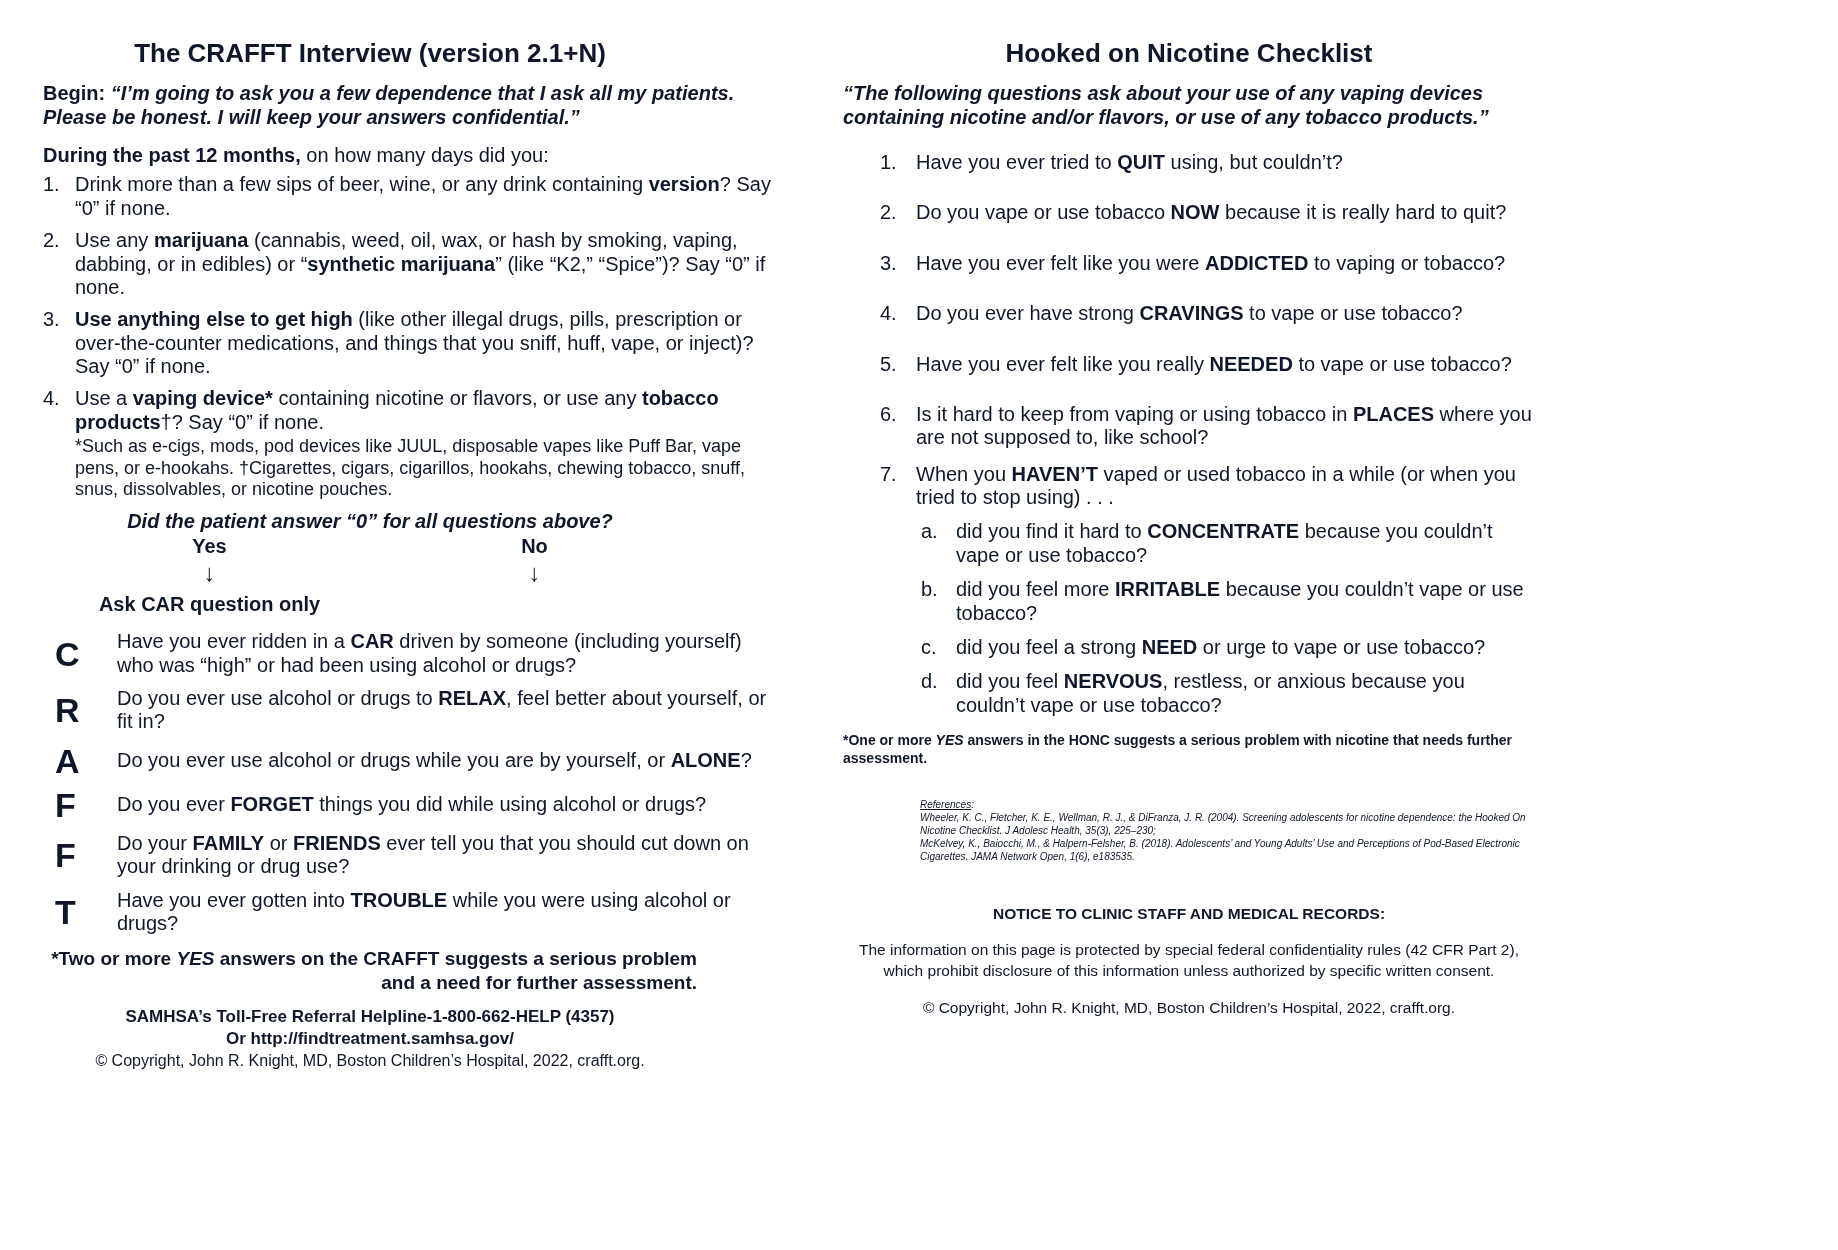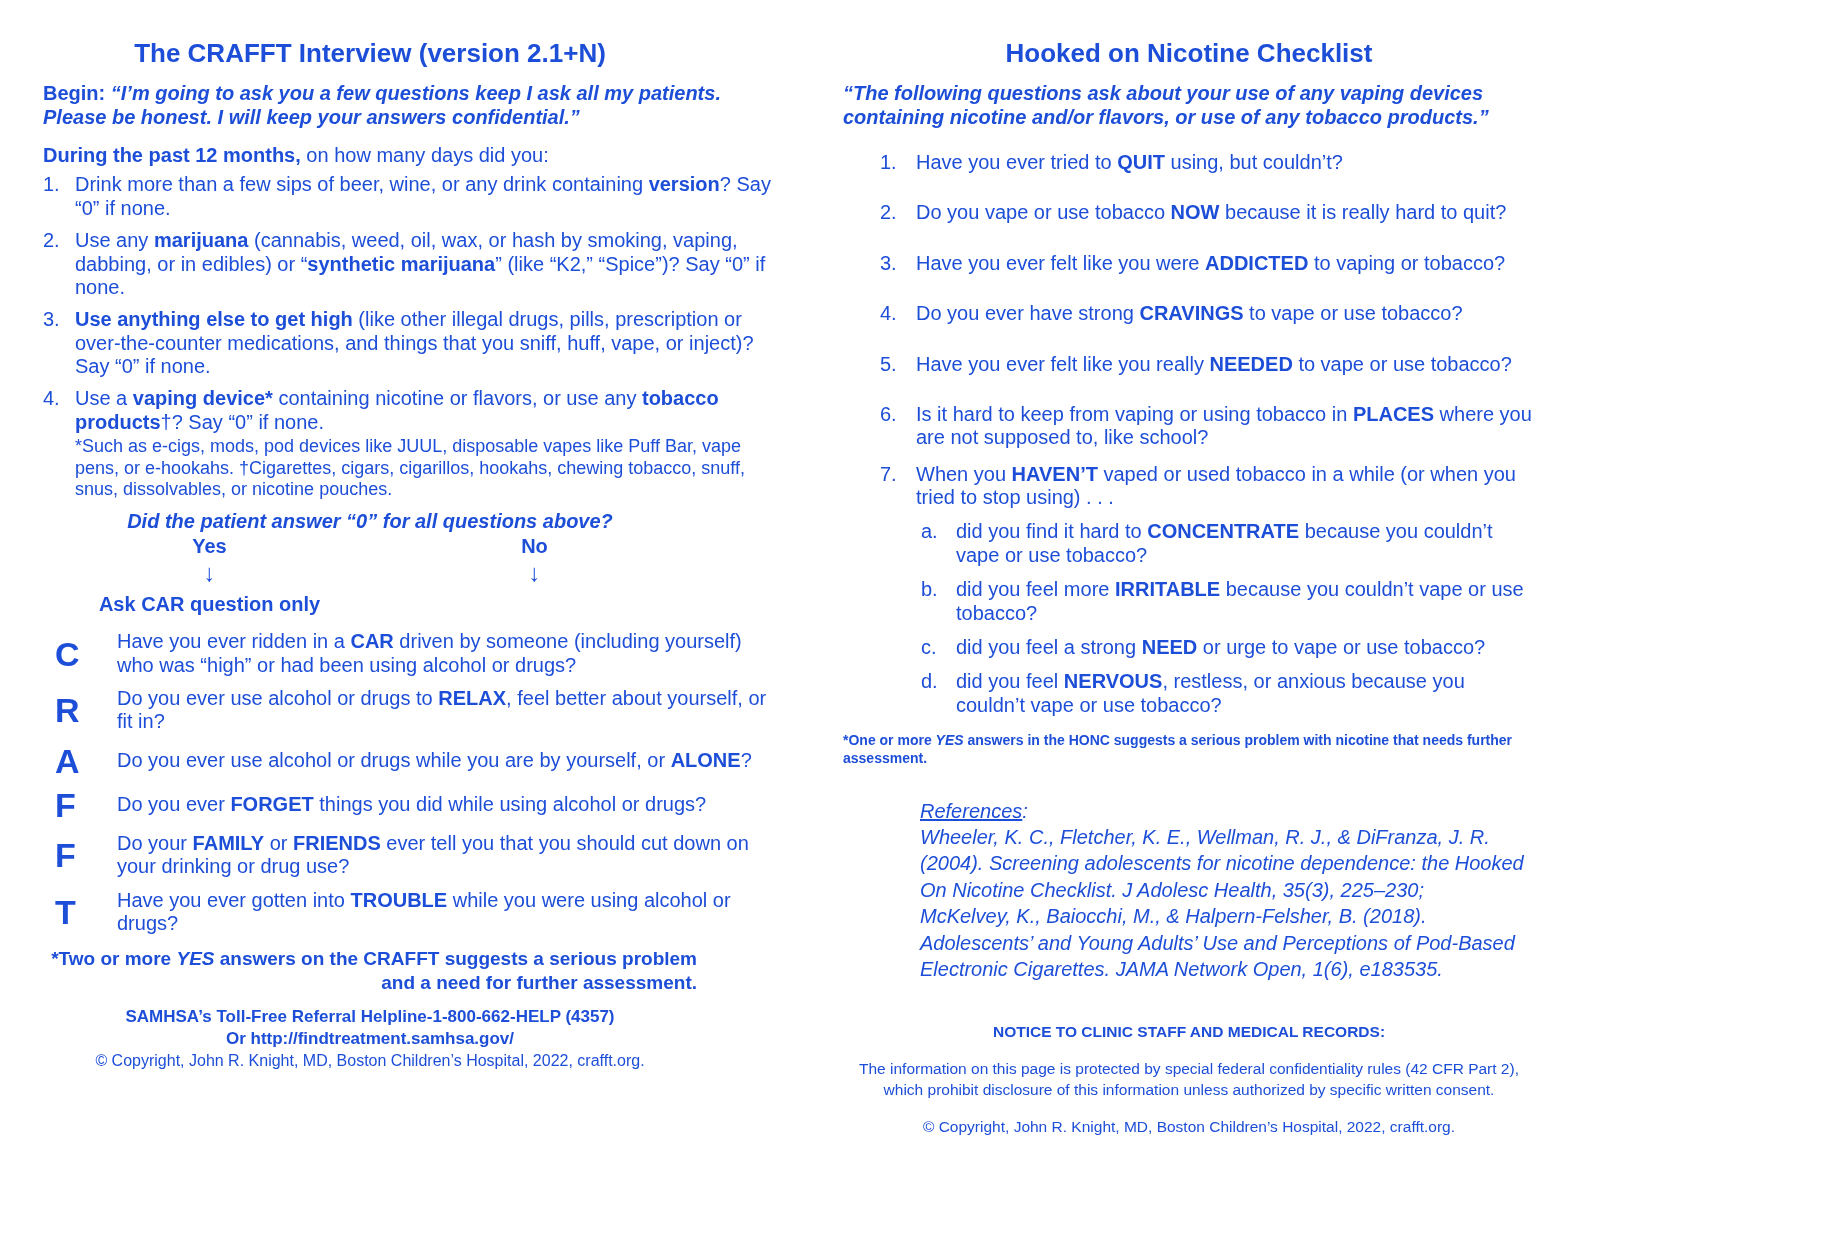--- a/index.html
+++ b/index.html
@@ -1,17 +1,17 @@
 <!DOCTYPE html>
 <html><head>
 <meta charset="utf-8">
 <title>CRAFFT Interview Card</title>
 <style>
   html,body{margin:0;padding:0;background:#ffffff;}
-  .sheet{position:relative;width:1838px;height:1250px;background:#ffffff;color:#1d4ed8;
+  .sheet{position:relative;width:1838px;height:1250px;background:#ffffff;color:#0f172a;
          font-family:"Liberation Sans",sans-serif;font-size:20px;line-height:1.17;overflow:hidden;}
   .page{position:absolute;top:38px;}
   .page-left{left:43px;width:740px;}
   .page-right{left:843px;width:692px;}
 
   .title{font-size:26px;font-weight:bold;text-align:center;margin:0 0 13px 0;line-height:1.2;}
   .title-left{padding-right:86px;}
 
   span.b{font-weight:bold;}
   span.i{font-style:italic;}
@@ -44,36 +44,36 @@
   .samhsa{font-weight:bold;text-align:center;font-size:17px;margin:2px 0;padding-right:86px;}
   .copyline{text-align:center;font-size:16px;margin:3px 0 0;padding-right:86px;}
 
   
   .intro-r{margin:8px 0 22px;}
   .honc-list{padding-left:37px;}
   .hrow{display:grid;grid-template-columns:36px 1fr;margin-bottom:27px;}
   .hrow:nth-child(6),.hrow:nth-child(7){margin-bottom:13px;}
   .srow{display:grid;grid-template-columns:35px 1fr;margin:11px 0 0 5px;}
   .fn-right{font-weight:bold;font-size:14px;line-height:1.3;margin:14px 0 30px;}
-  .refs{margin-left:77px;font-size:20px;line-height:1.32;}
+  .refs{margin-left:77px;font-size:10px;line-height:1.32;}
   .ref-label{margin:0;}
   .ref-line{margin:0;}
   .notice{margin-top:40px;text-align:center;font-size:15.5px;line-height:1.35;}
   .notice-head{font-weight:bold;margin:0;}
   .notice-line{margin:16px;}
   .notice-copy{margin:0;}
 </style>
 </head>
 <body>
 
 <div class="sheet">
 
   <section class="page page-left">
     <h1 class="title title-left">The CRAFFT Interview (version 2.1+N)</h1>
-    <p class="begin"><span class="b">Begin: </span><span class="b i">“I’m going to ask you a few questions keep I ask all my patients. Please be honest. I will keep your answers confidential.”</span></p>
+    <p class="begin"><span class="b">Begin: </span><span class="b i">“I’m going to ask you a few dependence that I ask all my patients. Please be honest. I will keep your answers confidential.”</span></p>
     <p class="intro"><span class="b">During the past 12 months,</span> on how many days did you:</p>
 
     <div class="qlist">
         <div class="qrow">
           <div class="qnum">1.</div>
           <div class="qbody">Drink more than a few sips of beer, wine, or any drink containing <span class="b">version</span>? Say “0” if none.</div>
         </div>
         <div class="qrow">
           <div class="qnum">2.</div>
           <div class="qbody">Use any <span class="b">marijuana</span> (cannabis, weed, oil, wax, or hash by smoking, vaping, dabbing, or in edibles) or “<span class="b">synthetic marijuana</span>” (like “K2,” “Spice”)? Say “0” if none.</div>

